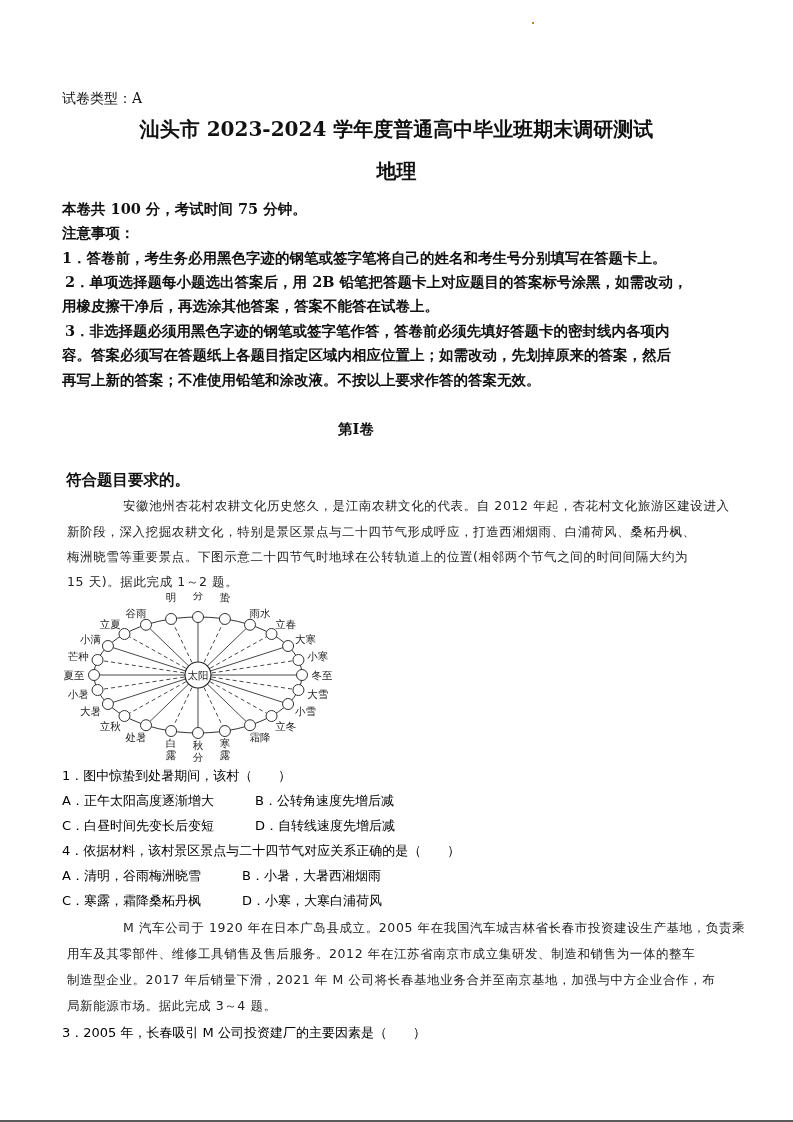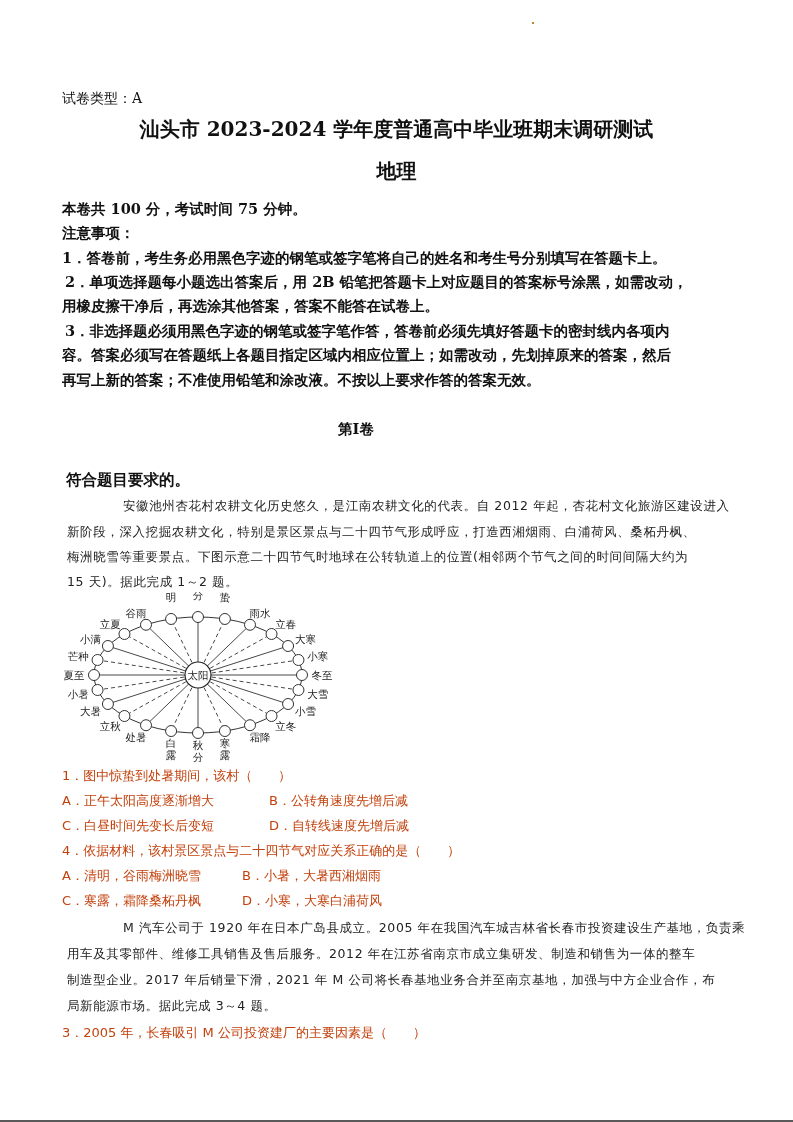--- a/index.html
+++ b/index.html
@@ -7,22 +7,22 @@
   .page { position: absolute; left: 0; top: 0; width: 793px; height: 1122px; padding-left: 20px; }
   .abs { position: absolute; white-space: nowrap; }
   .paper-type { left: 62px; top: 90px; font-size: 14px; }
   .title { left: 0; width: 793px; text-align: center; top: 116px; font-size: 20px; font-weight: bold; }
   .subject { left: 0; width: 793px; text-align: center; top: 158px; font-size: 20px; font-weight: bold; }
   .line { left: 62px; font-size: 14.5px; font-weight: bold; }
   .section { left: 0; width: 712px; text-align: center; font-size: 14.5px; font-weight: bold; }
   .sect-head { left: 66px; font-size: 15.5px; font-weight: bold; }
   .para { left: 67px; font-size: 12.5px; font-family: "DejaVu Sans", sans-serif; color: #222; letter-spacing: 0.6px; }
   .para.first { left: 87px; margin-left: 36px; }
-  .q { left: 62px; font-size: 13px; color: #c2410c; font-family: "DejaVu Sans", sans-serif; }
-  .opt2 { left: 269px; }
+  .q { left: 62px; font-size: 13px; color: #000000; font-family: "DejaVu Sans", sans-serif; }
+  .opt2 { left: 255px; }
   .opt2b { left: 242px; }
   .diagram { position: absolute; left: 60px; top: 592px; width: 280px; height: 170px; }
   .diagram svg { width: 280px; height: 170px; display: block; }
   .diagram text { font-family: "DejaVu Serif", serif; font-size: 10.5px; fill: #222; }
   .bottom-rule { position: absolute; left: 0; top: 1120px; width: 793px; height: 2px; background: #5a5a5a; }
   .dot { position: absolute; left: 532px; top: 22px; width: 2px; height: 2px; background: #b58a2a; }
 </style>
 </head>
 <body>
 

